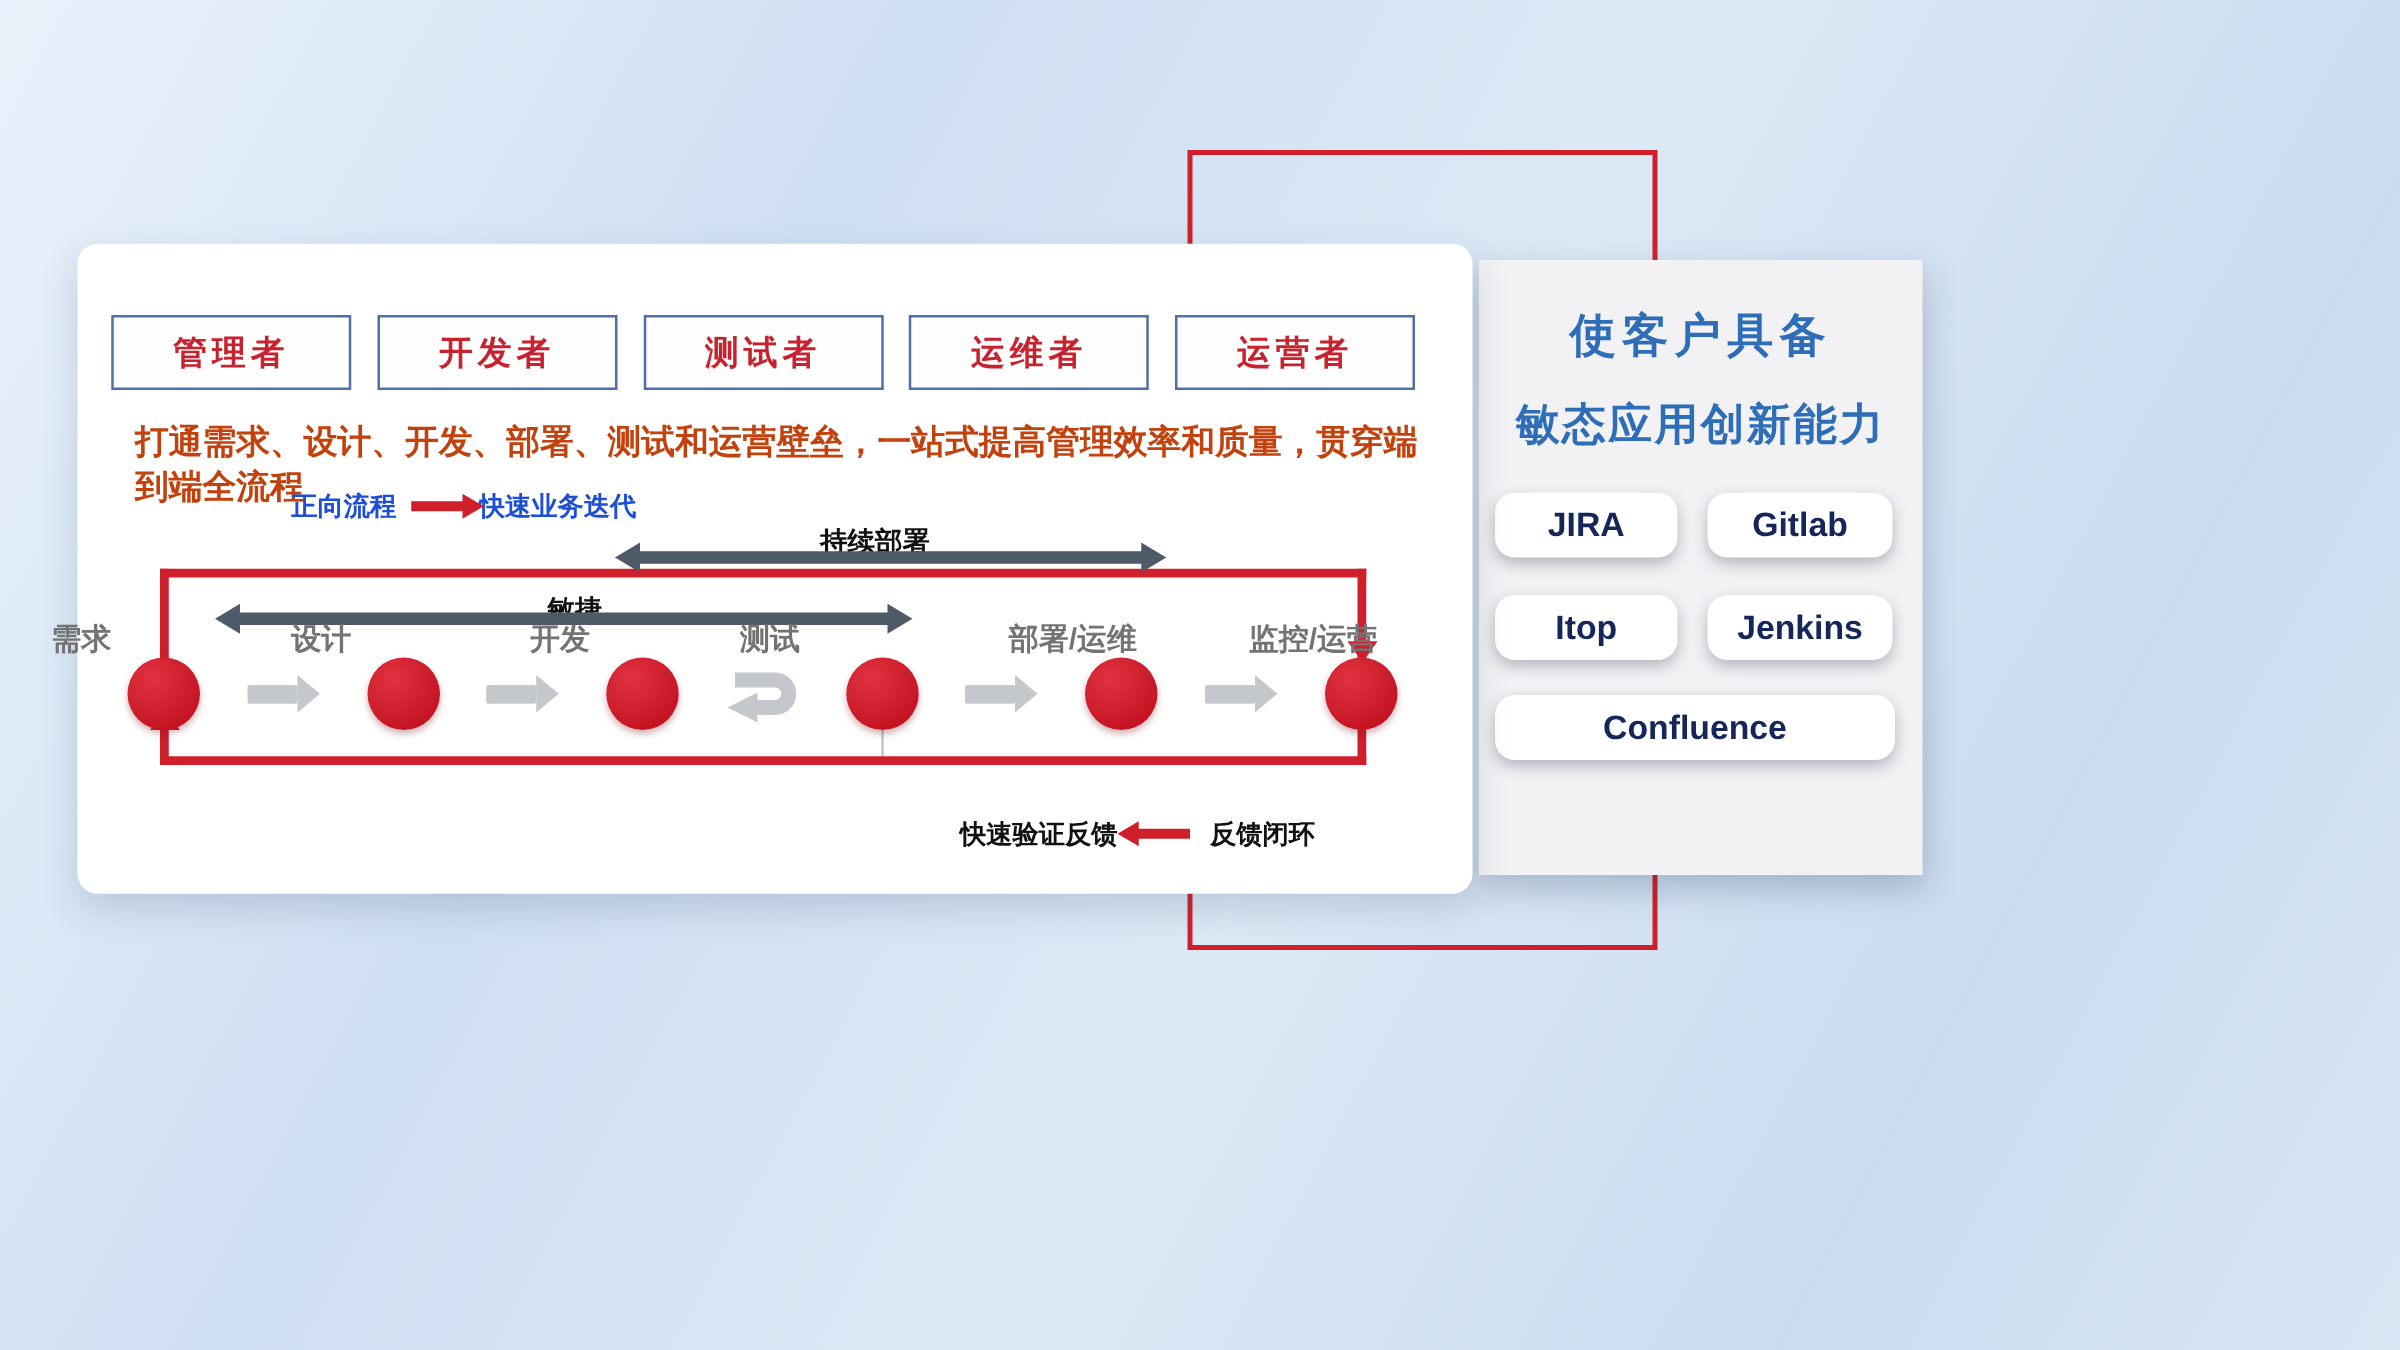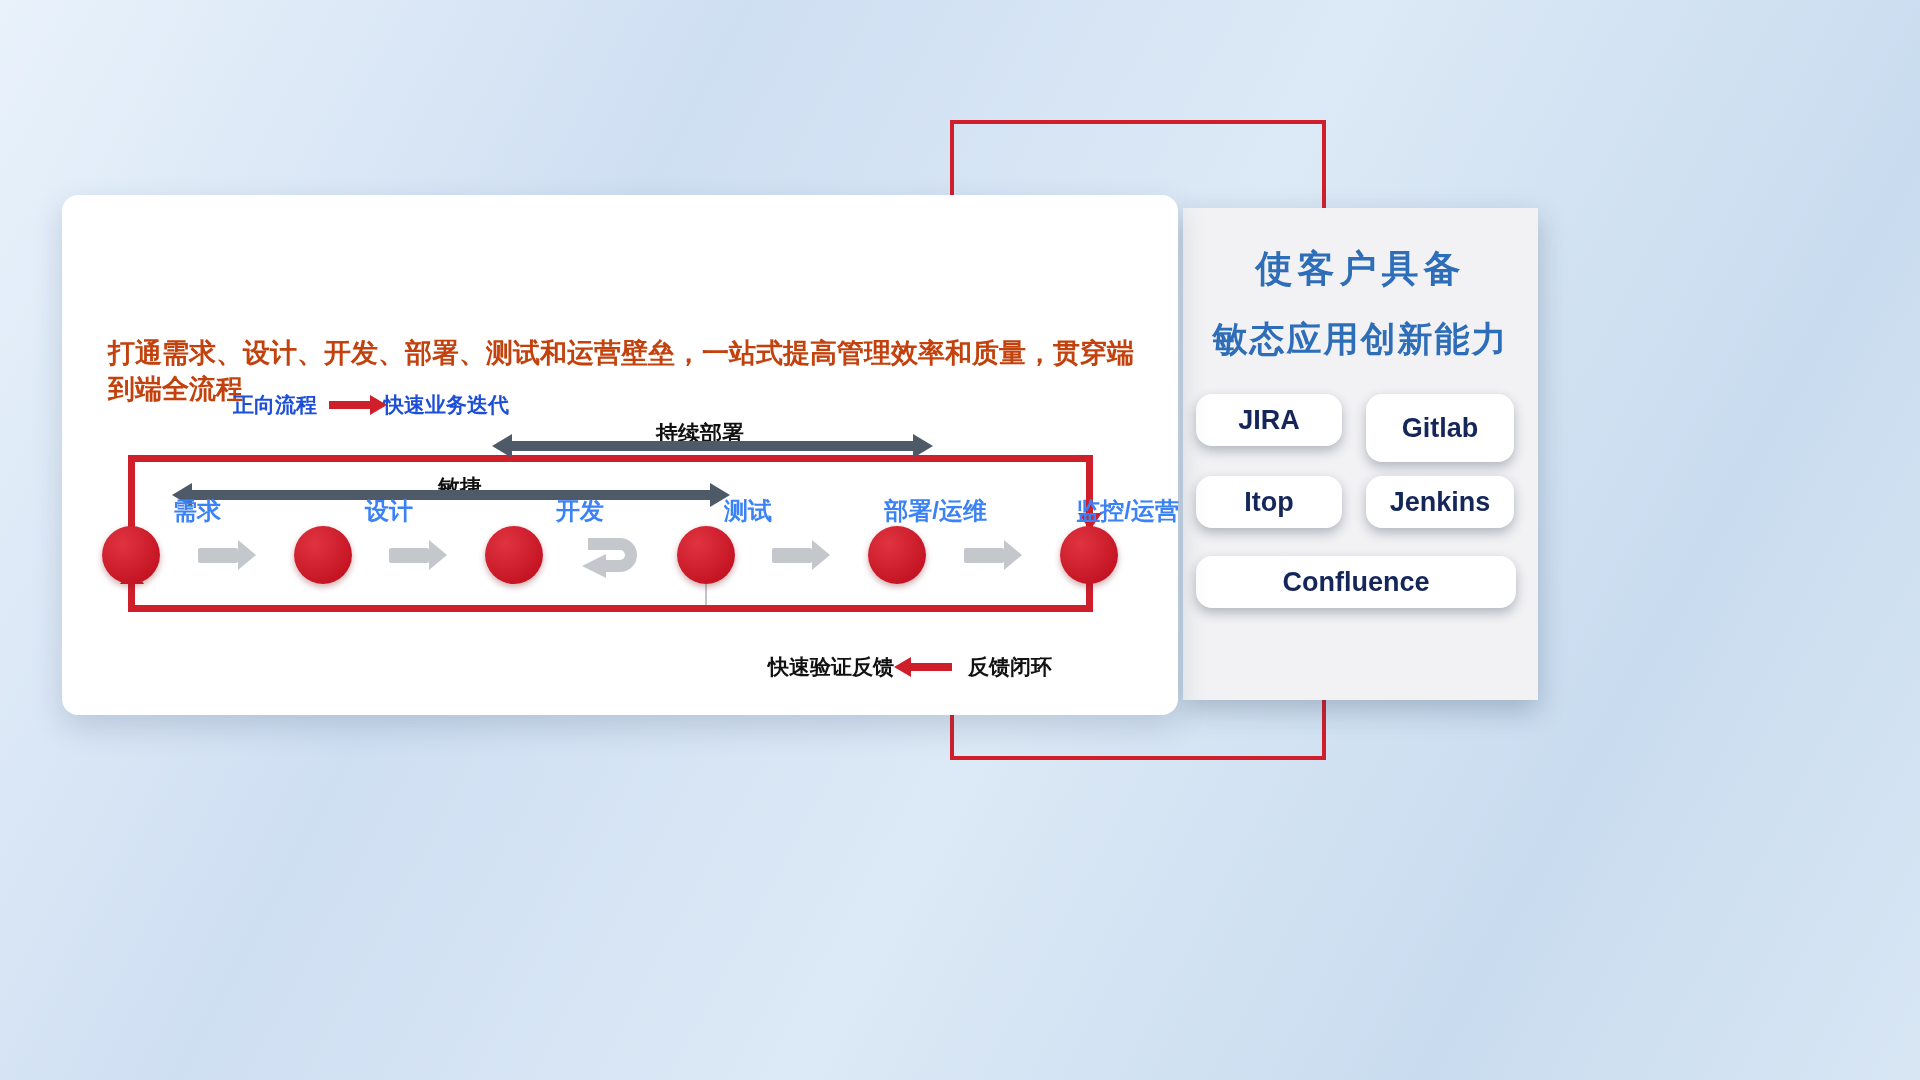--- a/index.html
+++ b/index.html
@@ -28,21 +28,21 @@
   }
   .panel-title.l1 { top:36px; font-size:37px; letter-spacing:5px; }
   .panel-title.l2 { top:108px; font-size:35px; letter-spacing:2px; }
   .tool {
     position:absolute; background:#ffffff; border-radius:16px;
     box-shadow: 0 5px 12px rgba(30,40,70,.30);
     display:flex; align-items:center; justify-content:center;
     font-size:27px; font-weight:bold; color:#14265a;
   }
   .t-jira       { left:13px;  top:186px; width:146px; height:52px; }
-  .t-gitlab     { left:183px; top:186px; width:148px; height:68px; }
+  .t-gitlab     { left:183px; top:186px; width:148px; height:52px; }
   .t-itop       { left:13px;  top:268px; width:146px; height:52px; }
   .t-jenkins    { left:183px; top:268px; width:148px; height:52px; }
   .t-confluence { left:13px;  top:348px; width:320px; height:52px; }
 
   
   .card {
     position:absolute; left:62px; top:195px; width:1116px; height:520px;
     background:#ffffff; border-radius:16px; z-index:3;
     box-shadow: 0 12px 30px rgba(60,80,110,.20);
   }
@@ -125,22 +125,22 @@
   }
 
   
   .node {
     position:absolute; top:331px; width:58px; height:58px; border-radius:50%;
     background: radial-gradient(circle at 35% 30%, #e03340, #c41423 75%);
     box-shadow: 0 3px 6px rgba(120,20,30,.35);
     z-index:5;
   }
   .node-label {
-    position:absolute; top:300px; width:180px; text-align:right;
-    font-size:24px; font-weight:600; color:#3b82f6; z-index:5;
+    position:absolute; top:300px; width:180px; text-align:left;
+    font-size:24px; font-weight:600; color:#737373; z-index:5;
   }
 
   
   .garrow { position:absolute; top:345px; display:flex; align-items:center; z-index:4; }
   .garrow .bar  { width:40px; height:15px; background:#c4c7cb; border-radius:2px; }
   .garrow .head {
     width:0; height:0;
     border-top:15px solid transparent; border-bottom:15px solid transparent;
     border-left:18px solid #c4c7cb;
   }
@@ -159,20 +159,27 @@
     <div class="panel-title l2">敏态应用创新能力</div>
     <div class="tool t-jira">JIRA</div>
     <div class="tool t-gitlab">Gitlab</div>
     <div class="tool t-itop">Itop</div>
     <div class="tool t-jenkins">Jenkins</div>
     <div class="tool t-confluence">Confluence</div>
   </aside>
 
   <main class="card">
 
+    <div class="roles">
+      <div class="role">管理者</div>
+      <div class="role">开发者</div>
+      <div class="role">测试者</div>
+      <div class="role">运维者</div>
+      <div class="role">运营者</div>
+    </div>
 
     <div class="subtitle">打通需求、设计、开发、部署、测试和运营壁垒，一站式提高管理效率和质量，贯穿端到端全流程</div>
 
     <div class="legend-forward">
       <span>正向流程</span>
       <span class="rarrow right"></span>
       <span>快速业务迭代</span>
     </div>
 
     <div class="flow-label cd-label">持续部署</div>

